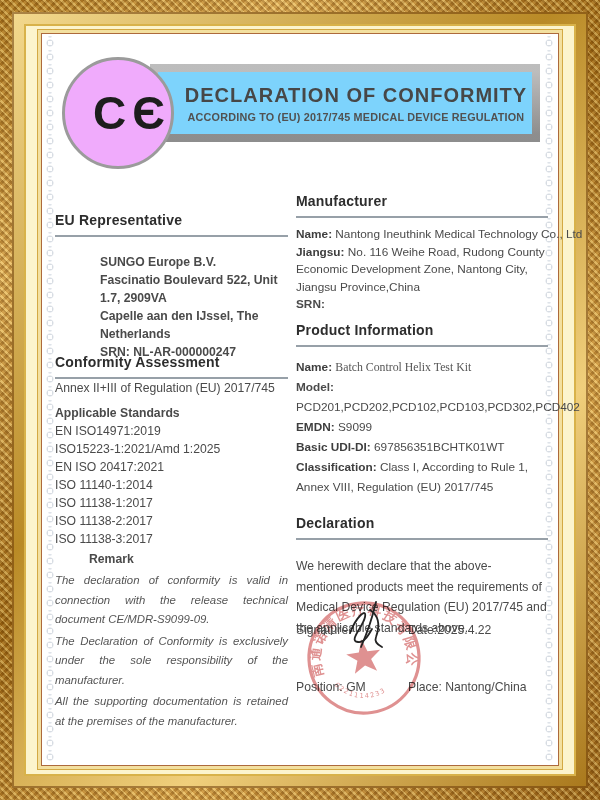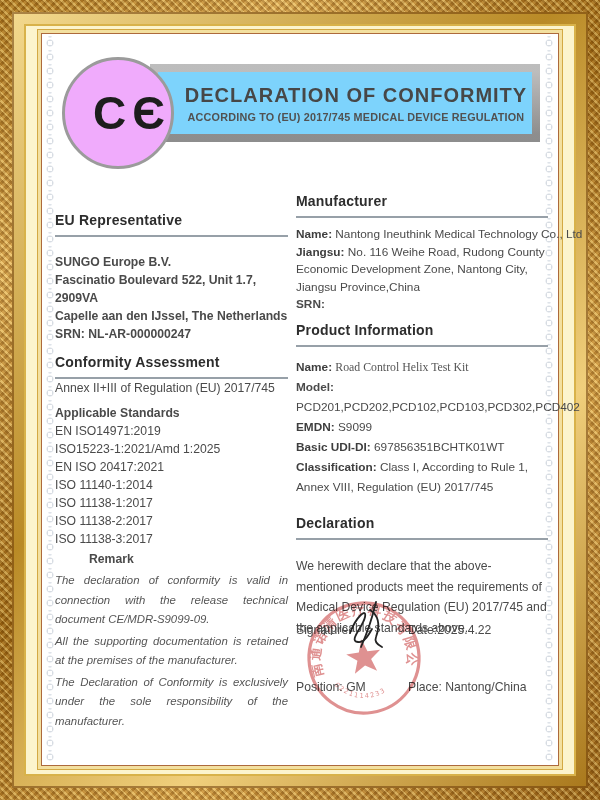--- a/index.html
+++ b/index.html
@@ -80,61 +80,61 @@
   <div class="banner-sub">ACCORDING TO (EU) 2017/745 MEDICAL DEVICE REGULATION</div>
 </div>
 <div class="ce-circle">
   <span class="ce-text">CЄ</span>
 </div>
 
 <div class="col col-left">
 
   <div class="blk" style="top:0;">
     <h2 class="sec">EU Representative</h2>
-    <div style="margin-top:16px;">
+    <div style="margin-top:16px;margin-left:45px;">
       <div class="addr-line">SUNGO Europe B.V.</div>
       <div class="addr-line">Fascinatio Boulevard 522, Unit 1.7, 2909VA</div>
       <div class="addr-line">Capelle aan den IJssel, The Netherlands</div>
       <div class="addr-line">SRN: NL-AR-000000247</div>
     </div>
   </div>
 
   <div class="blk" style="top:142px;">
     <h2 class="sec">Conformity Assessment</h2>
     <div class="std-line">Annex II+III of Regulation (EU) 2017/745</div>
     <div class="std-line lbl" style="margin-top:7px;">Applicable Standards</div>
     <div class="std-line">EN ISO14971:2019</div>
     <div class="std-line">ISO15223-1:2021/Amd 1:2025</div>
     <div class="std-line">EN ISO 20417:2021</div>
     <div class="std-line">ISO 11140-1:2014</div>
     <div class="std-line">ISO 11138-1:2017</div>
     <div class="std-line">ISO 11138-2:2017</div>
     <div class="std-line">ISO 11138-3:2017</div>
     <div class="std-line lbl" style="margin-top:2px;margin-bottom:3px;padding-left:34px;">Remark</div>
     <p class="remark-p">The declaration of conformity is valid in connection with the release technical document CE/MDR-S9099-09.</p>
+    <p class="remark-p">The Declaration of Conformity is exclusively under the sole responsibility of the manufacturer.</p>
     <p class="remark-p">All the supporting documentation is retained at the premises of the manufacturer.</p>
-    <p class="remark-p">The Declaration of Conformity is exclusively under the sole responsibility of the manufacturer.</p>
   </div>
 </div>
 
 <div class="col col-right">
 
   <div class="blk" style="top:0;">
     <h2 class="sec">Manufacturer</h2>
     <div style="margin-top:8px;">
       <div class="line nowrap"><span class="lbl">Name:</span> <span>Nantong Ineuthink Medical Technology Co., Ltd</span></div>
       <div class="line"><span class="lbl">Jiangsu:</span> <span>No. 116 Weihe Road, Rudong County Economic Development Zone, Nantong City, Jiangsu Province,China</span></div>
       <div class="line lbl">SRN:</div>
     </div>
   </div>
 
   <div class="blk" style="top:129px;">
     <h2 class="sec">Product Information</h2>
     <div style="margin-top:10px;">
-      <div class="prod-line"><span class="lbl">Name:</span> <span class="serif-val">Road Control Helix Test Kit</span></div>
+      <div class="prod-line"><span class="lbl">Name:</span> <span class="serif-val">Batch Control Helix Test Kit</span></div>
       <div class="prod-line lbl">Model:</div>
       <div class="prod-line nowrap">PCD201,PCD202,PCD102,PCD103,PCD302,PCD402</div>
       <div class="prod-line"><span class="lbl">EMDN:</span> <span>S9099</span></div>
       <div class="prod-line"><span class="lbl">Basic UDI-DI:</span> <span>697856351BCHTK01WT</span></div>
       <div class="prod-line"><span class="lbl">Classification:</span> <span>Class I, According to Rule 1, Annex VIII, Regulation (EU) 2017/745</span></div>
     </div>
   </div>
 
   <div class="blk" style="top:322px;">
     <h2 class="sec">Declaration</h2>

